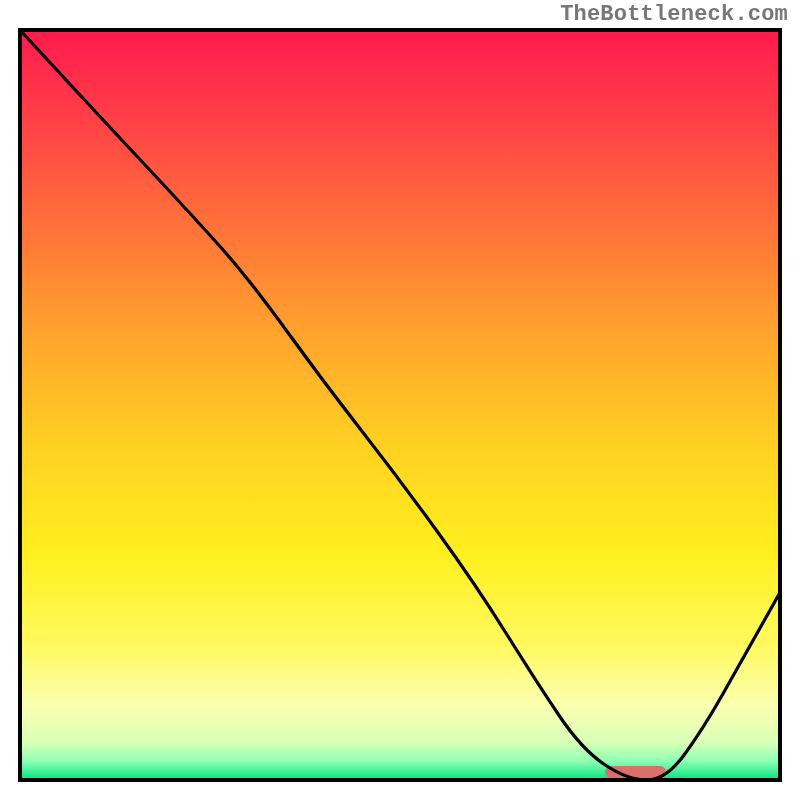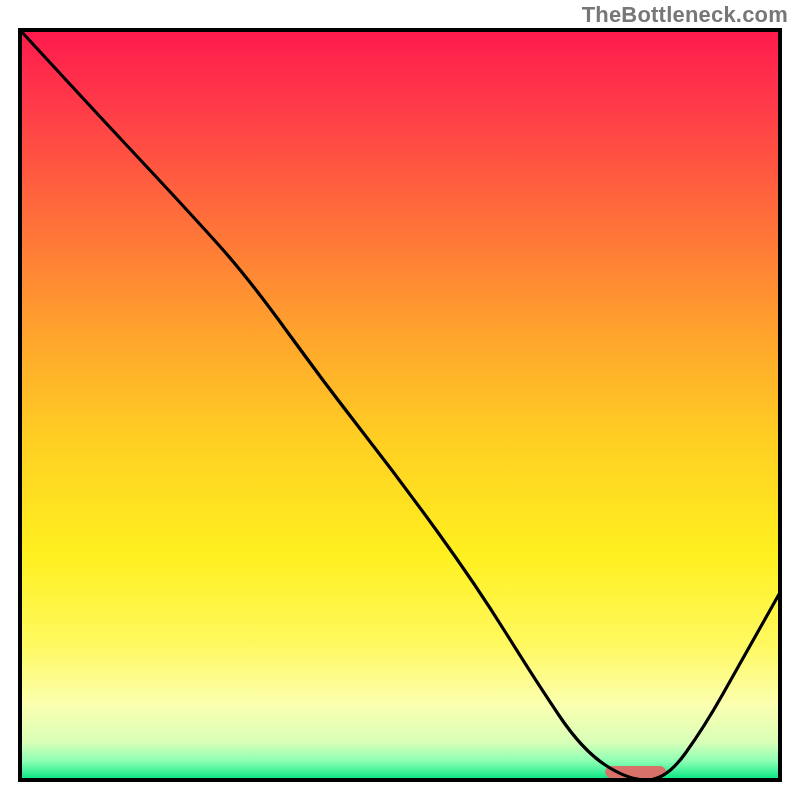--- a/index.html
+++ b/index.html
@@ -7,20 +7,21 @@
     padding: 0;
     width: 800px;
     height: 800px;
     background: #ffffff;
     font-family: Arial, Helvetica, sans-serif;
   }
   .container {
     position: relative;
     width: 800px;
     height: 800px;
+    font-family: Liberation Mono, monospace;
   }
   .watermark {
     position: absolute;
     top: 2px;
     right: 12px;
     font-size: 22px;
     font-weight: 700;
     color: #777777;
     letter-spacing: 0.2px;
     z-index: 10;

